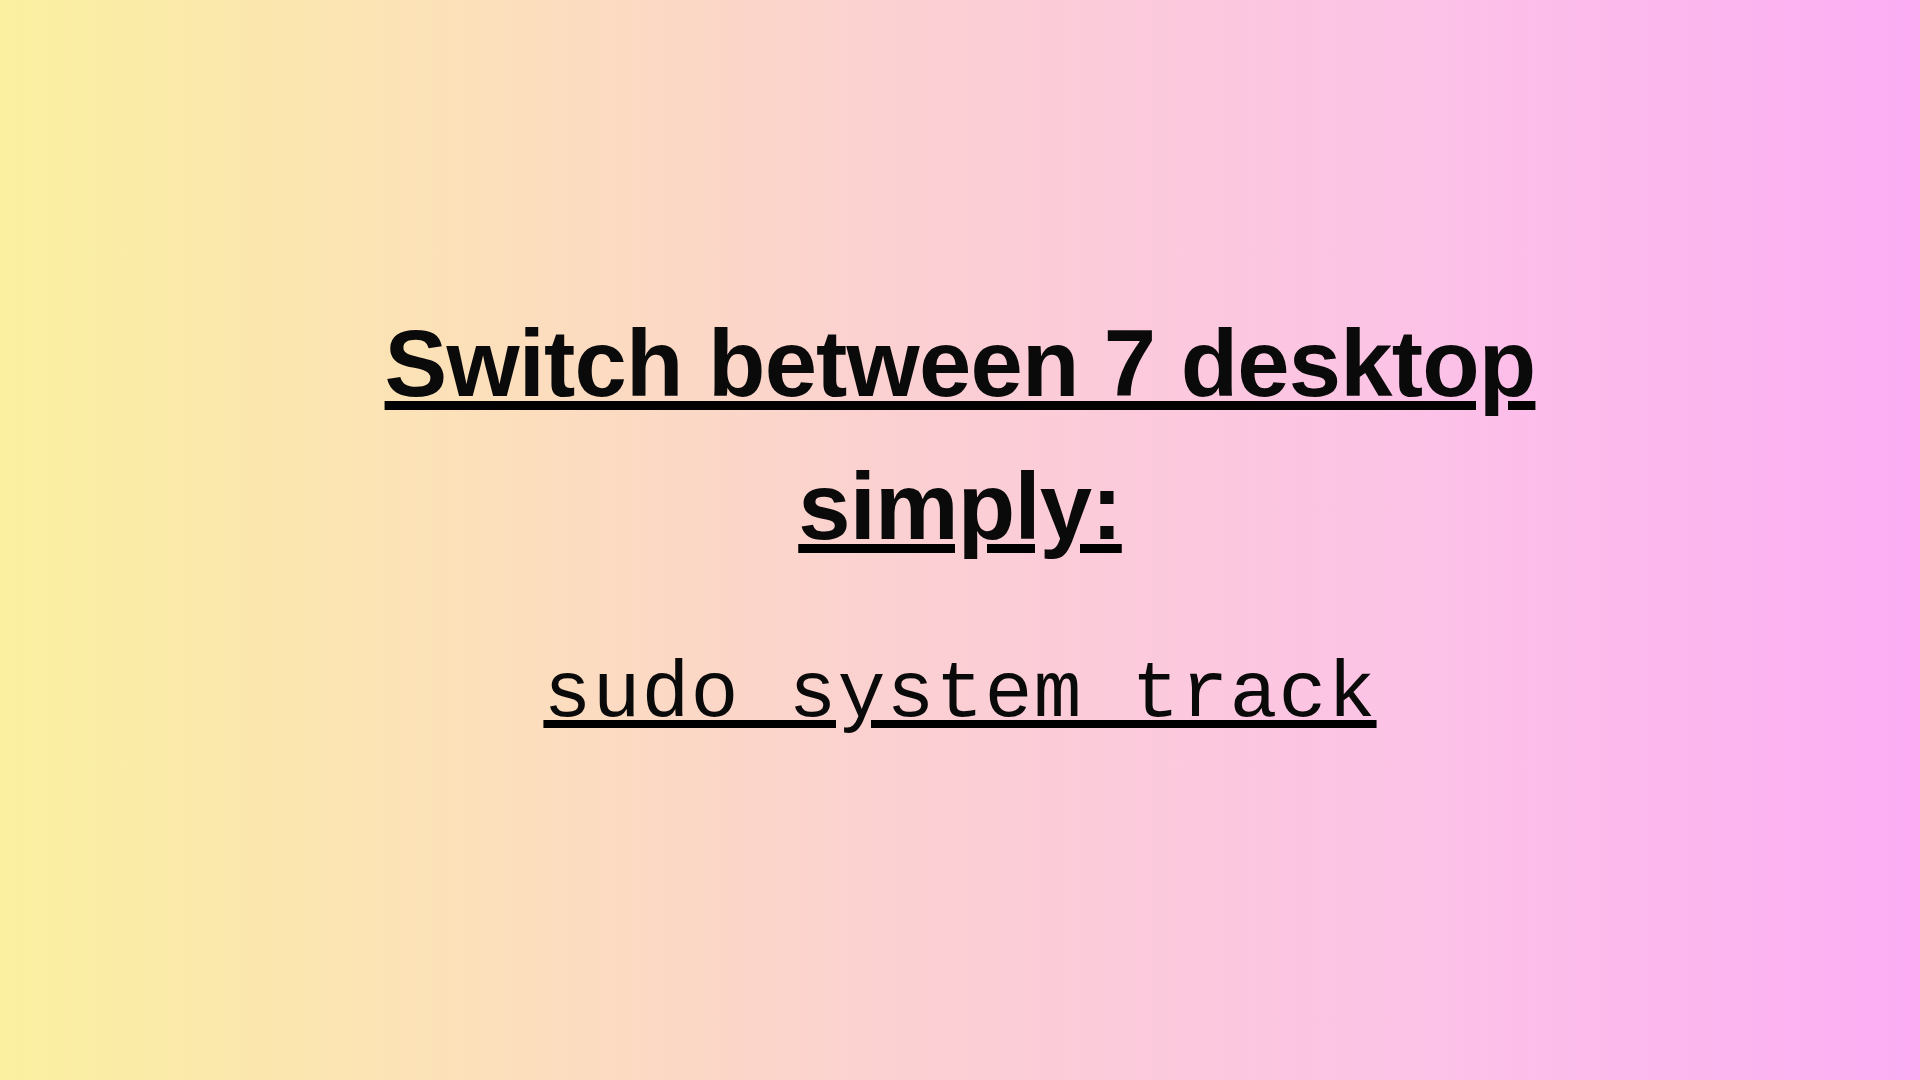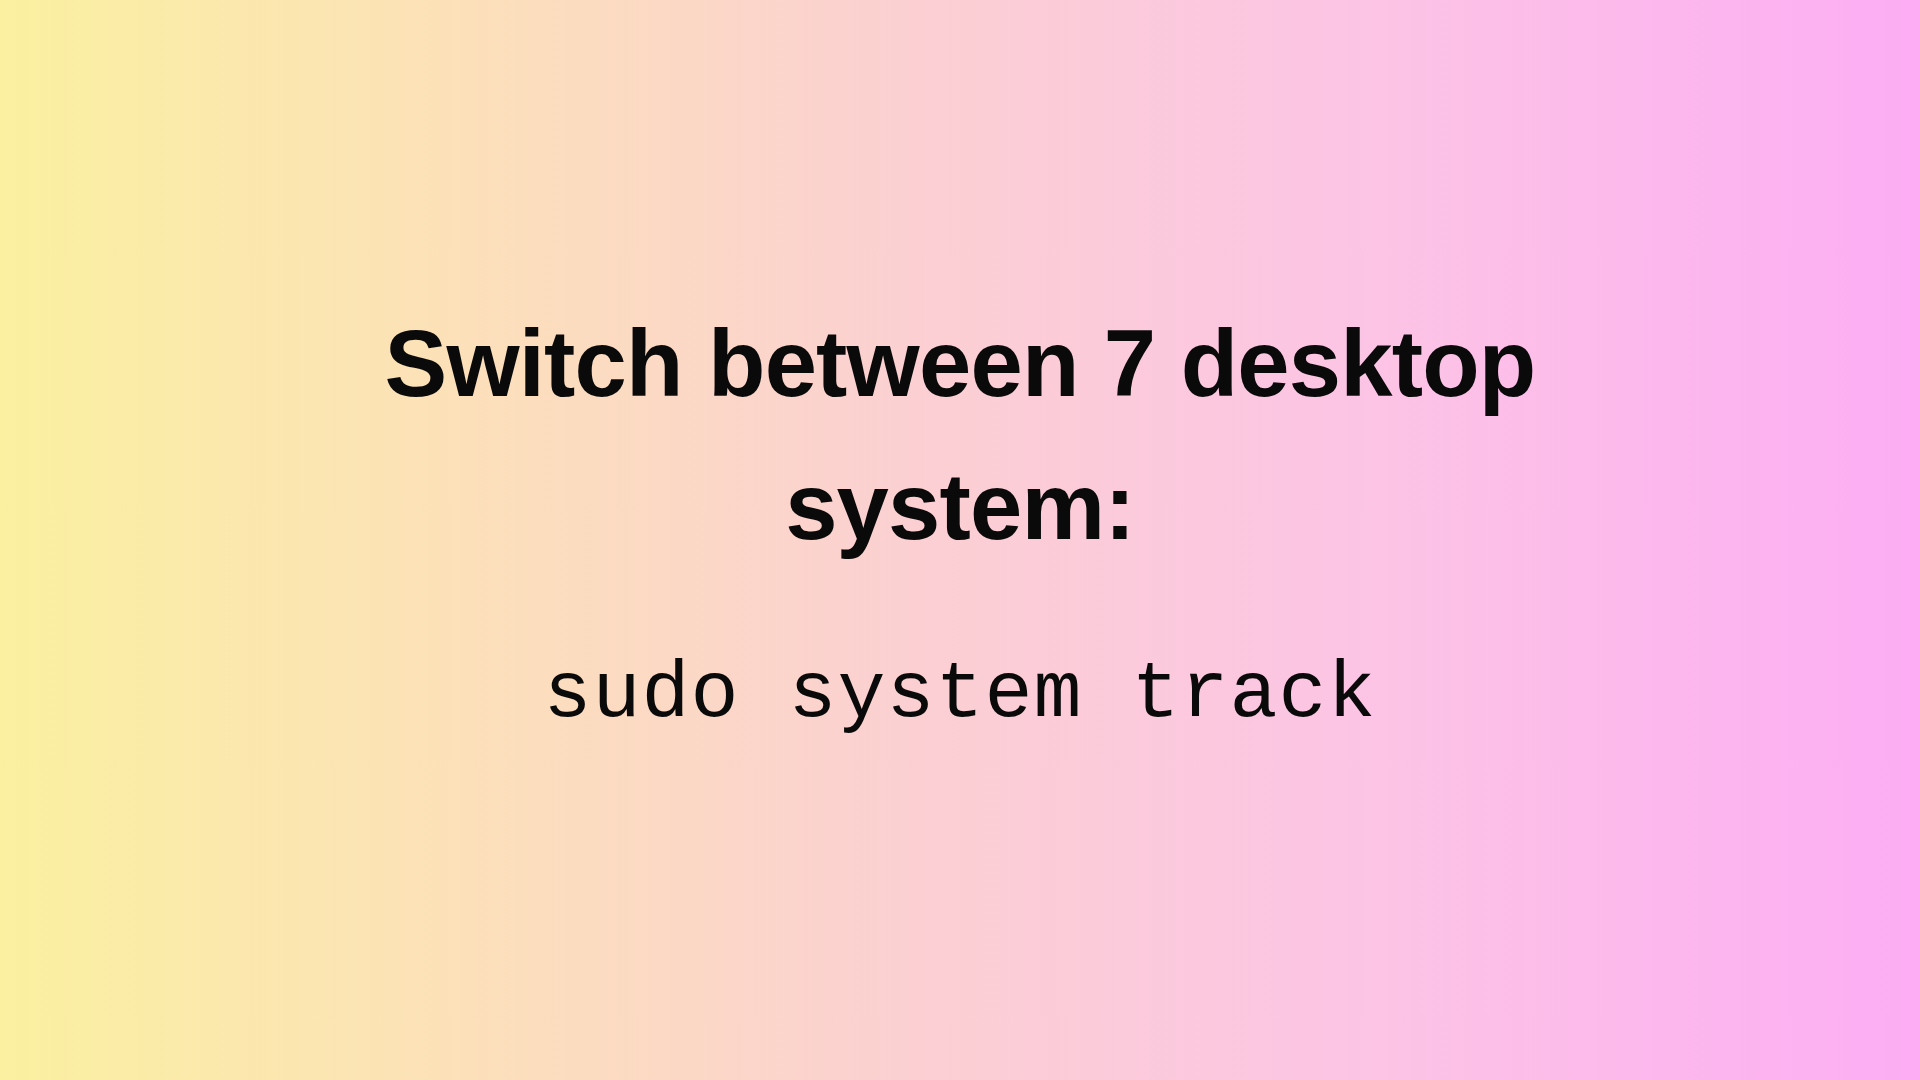--- a/index.html
+++ b/index.html
@@ -34,20 +34,21 @@
     );
   }
 
   #content {
     width: 1500px;
     display: flex;
     flex-direction: column;
     align-items: center;
     justify-content: center;
     transform: translateY(-18px);
+    text-decoration: underline;
   }
 
   .headline {
     margin: 0;
     padding: 0;
     text-align: center;
     color: #0a0a0a;
     font-family: "Liberation Sans", sans-serif;
     font-weight: 700;
     font-size: 94px;
@@ -77,20 +78,20 @@
 </style>
 </head>
 <body>
 
 <div id="slide">
 
   <div id="content">
 
     <h1 class="headline">
       <span class="headline-line">Switch between 7 desktop</span>
-      <span class="headline-line">system:</span>
+      <span class="headline-line">simply:</span>
     </h1>
 
     <div class="command">sudo system track</div>
 
   </div>
 
 </div>
 
 </body></html>

